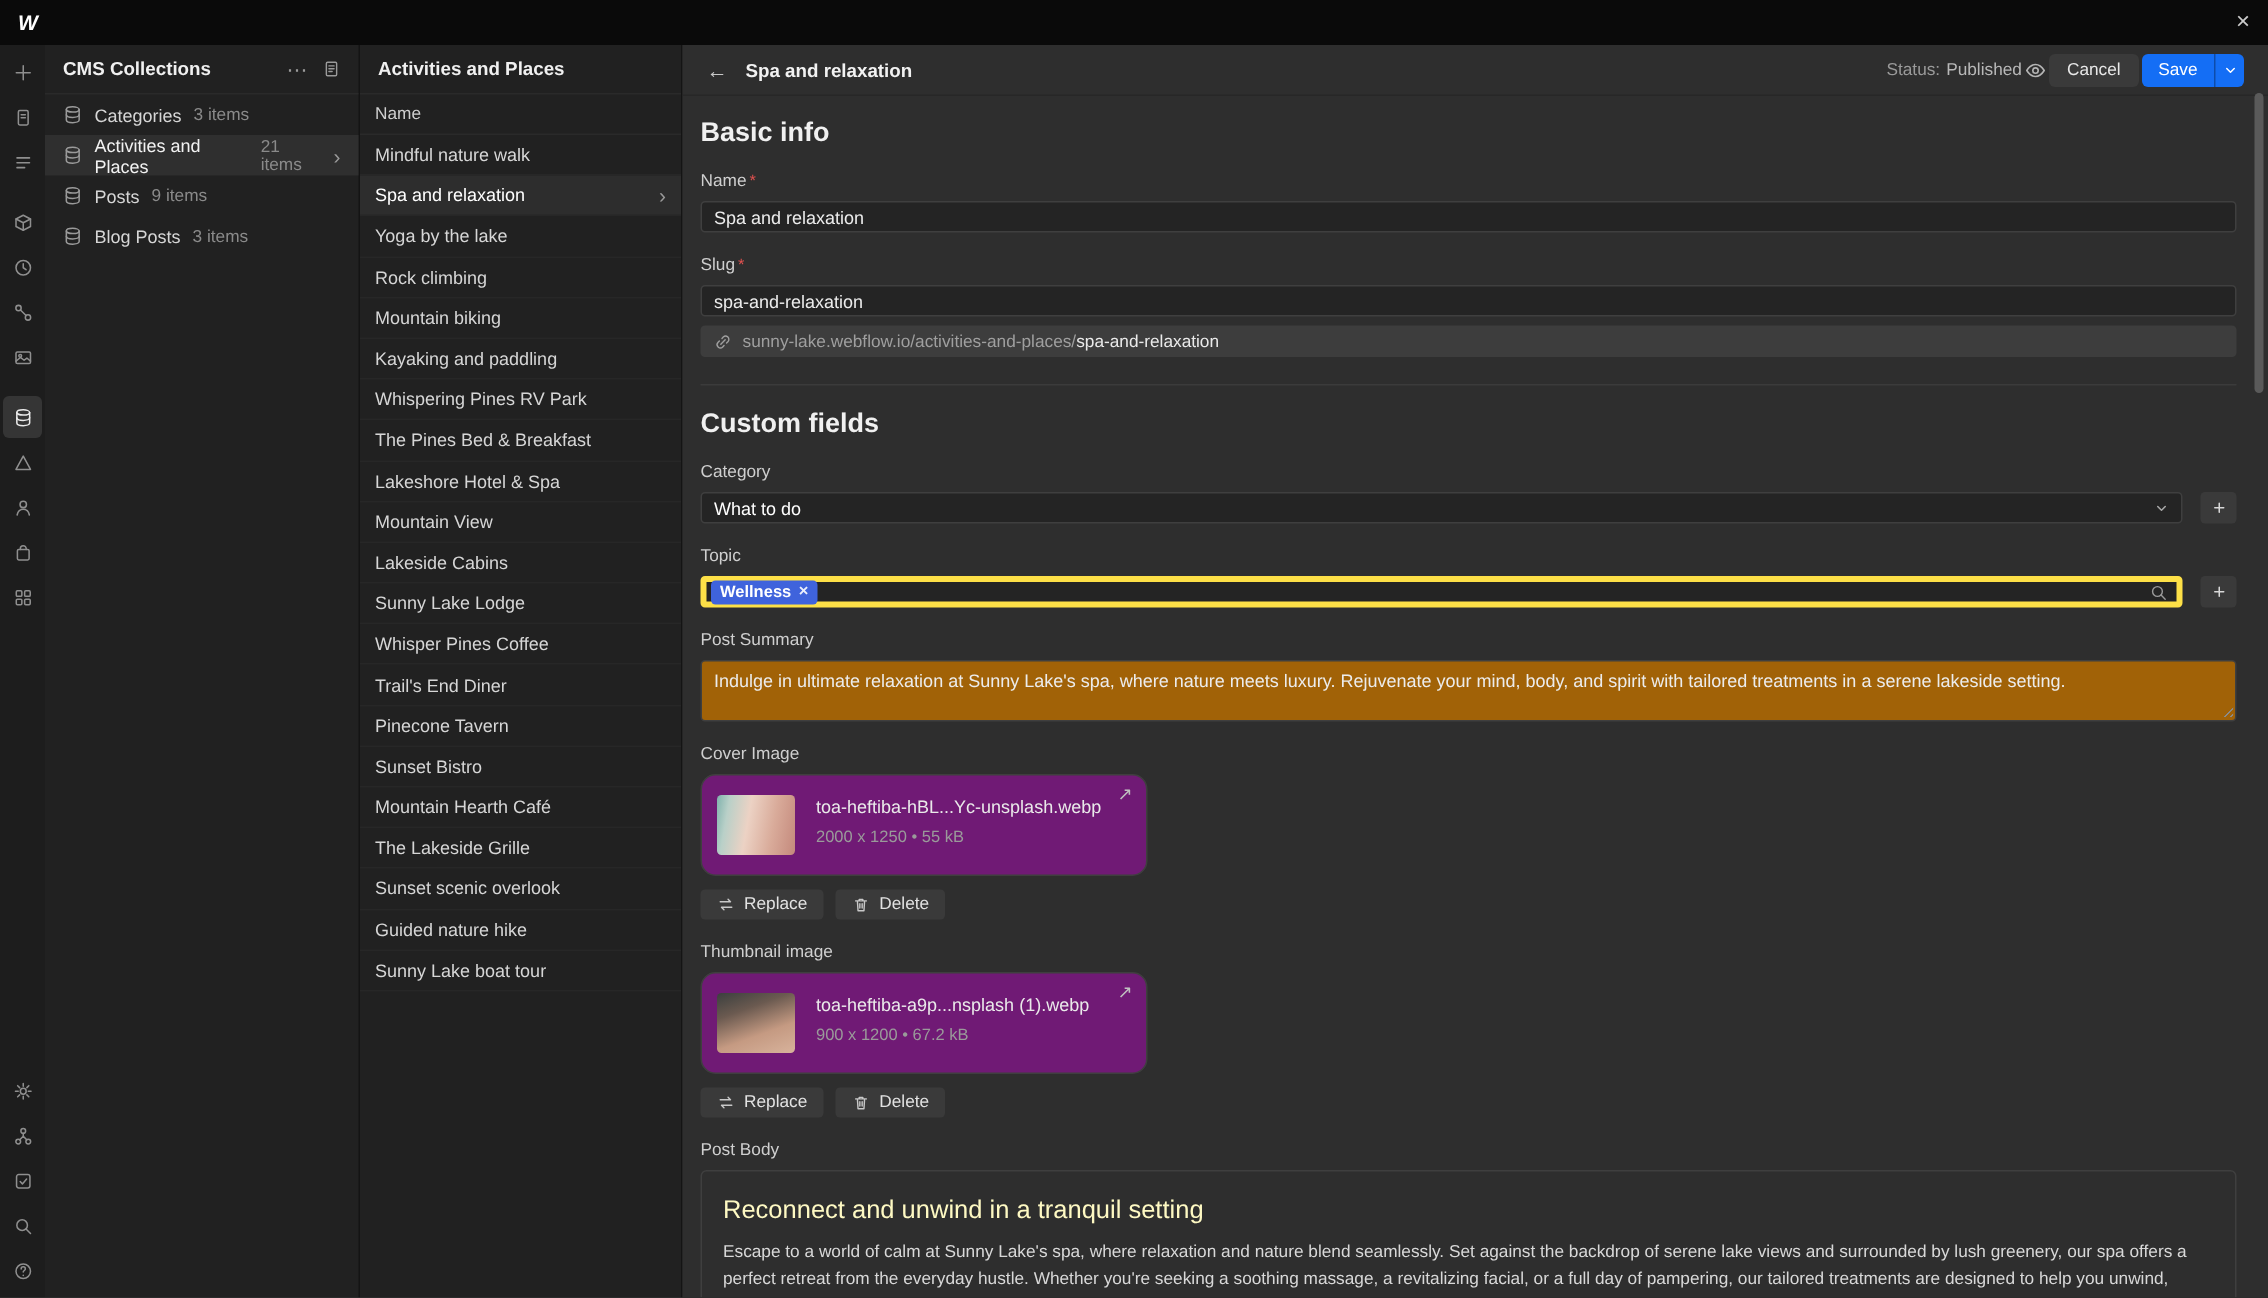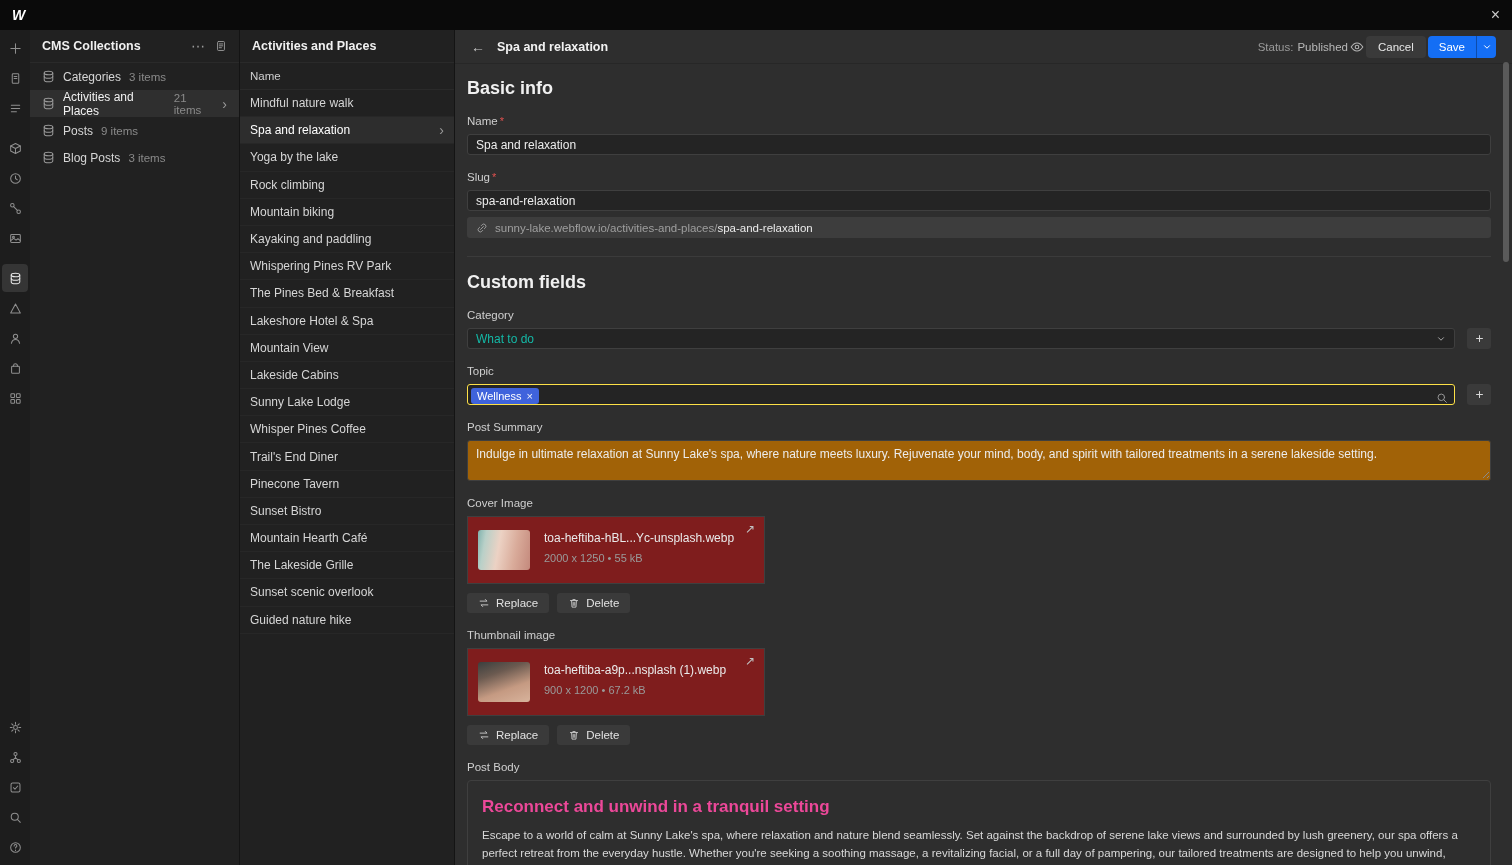--- a/index.html
+++ b/index.html
@@ -60,46 +60,46 @@
   .field-label { font-size:11.5px; color:#cfcfcf; margin-bottom:7px; display:flex; gap:2px; }
   .req { color:#e0514f; font-size:11px; }
   .text-input { display:block; width:100%; height:21px; background:#242424; border:1px solid #3f3f3f; border-radius:3px; color:#ececec; font-size:12px; font-family:inherit; padding:0 8px; outline:none; }
   .url-bar { margin-top:6px; height:21px; background:#3d3d3d; border-radius:3px; display:flex; align-items:center; padding:0 9px; gap:7px; font-size:11.5px; color:#9f9f9f; cursor:pointer; }
   .url-text { display:flex; }
   .url-slug { color:#eaeaea; }
   .link-ic { display:flex; color:#9f9f9f; }
   .divider { height:1px; background:#3b3b3b; margin:18px 0 15px; }
 
   .select-row { display:flex; gap:12px; }
-  .select { flex:1; height:21px; background:#242424; border:1px solid #3f3f3f; border-radius:3px; display:flex; align-items:center; justify-content:space-between; padding:0 8px; color:#14b8a6; cursor:pointer; }
+  .select { flex:1; height:21px; background:#242424; border:1px solid #3f3f3f; border-radius:3px; display:flex; align-items:center; justify-content:space-between; padding:0 8px; color:#ffffff; cursor:pointer; }
   .chev { color:#a8a8a8; display:flex; }
   .plus-btn { width:24px; height:21px; background:#3a3a3a; border:none; border-radius:3px; color:#d8d8d8; display:flex; align-items:center; justify-content:center; cursor:pointer; flex-shrink:0; }
-  .topic-input { flex:1; height:21px; background:#242424; border:1px solid #fde047; border-radius:3px; display:flex; align-items:flex-end; padding:0 6px 0 3px; gap:6px; }
+  .topic-input { flex:1; height:21px; background:#242424; border:4px solid #fde047; border-radius:3px; display:flex; align-items:center; padding:0 6px 0 3px; gap:6px;font-weight:bold; }
   .tag { background:#3f63dc; height:16px; display:inline-flex; align-items:center; gap:5px; padding:0 6px; border-radius:3px; font-size:11px; color:#fff; cursor:pointer; }
   .tag-x { cursor:pointer; opacity:.9; font-size:11px; line-height:1; }
   .search-ic { margin-left:auto; color:#9a9a9a; display:flex; }
 
   .ta-wrap { position:relative; }
   .summary-area { display:block; width:100%; height:41px; background:#a16207; border:1px solid #3f3f3f; border-radius:3px; color:#ececec; font-size:12px; font-family:inherit; padding:6px 8px; resize:none; outline:none; }
   .grip { position:absolute; right:2px; bottom:3px; width:9px; height:9px; background:repeating-linear-gradient(135deg, transparent 0 2px, #8a8a8a 2px 3px); clip-path:polygon(100% 0, 100% 100%, 0 100%); pointer-events:none; }
 
-  .image-card { width:298px; border:1px solid #3f3f3f; border-radius:0; background:#7f1d1d; padding:13px 10px; display:flex; gap:14px; position:relative; margin-bottom:9px; }
+  .image-card { width:298px; border:1px solid #3f3f3f; border-radius:10px; background:#701a75; padding:13px 10px; display:flex; gap:14px; position:relative; margin-bottom:9px; }
   .thumb { width:52px; height:40px; border-radius:3px; flex-shrink:0; cursor:pointer; }
   .thumb.cover { background:linear-gradient(100deg,#7fb2ad 0%,#b9d0c8 15%,#ecd2c4 40%,#d9ab9a 70%,#c4897c 100%); }
   .thumb.thumbnail { background:linear-gradient(160deg,#3a3f3e 0%,#6b5a50 30%,#c59a82 65%,#d8b39c 100%); }
   .file-info { padding-top:1px; }
   .file-name { font-size:12px; color:#eaeaea; }
   .file-meta { font-size:11px; color:#9a9a9a; margin-top:7px; }
   .ext-arrow { position:absolute; top:5px; right:9px; color:#c0c0c0; font-size:12px; cursor:pointer; }
   .btn-row { display:flex; gap:8px; margin-bottom:16px; }
   .small-btn { height:20px; background:#3a3a3a; border:none; border-radius:3px; color:#e2e2e2; font-size:11.5px; font-family:inherit; display:flex; align-items:center; gap:6px; padding:0 11px; cursor:pointer; }
   .small-btn .b-ic { display:flex; color:#c8c8c8; }
 
   .richtext { border:1px solid #3f3f3f; border-radius:4px; margin-top:7px; padding:12px 14px; height:170px; overflow:hidden; }
-  .rt-h2 { font-size:17px; font-weight:bold; color:#ec4899; margin:4px 0 10px; }
+  .rt-h2 { font-size:17px; font-weight:normal; color:#fef9c3; margin:4px 0 10px; }
   .rt-p { font-size:11.5px; color:#d8d8d8; line-height:1.55; margin-bottom:14px; }
 
   .scrollbar-thumb { position:absolute; right:3px; top:62px; width:6px; height:200px; background:#5a5a5a; border-radius:3px; cursor:pointer; }
 </style>
 </head>
 <body>
 
 <div class="app">
 
   <div class="topbar">
@@ -339,20 +339,23 @@
             <span class="item-label">Mountain Hearth Café</span>
           </div>
           <div class="item-row">
             <span class="item-label">The Lakeside Grille</span>
           </div>
           <div class="item-row">
             <span class="item-label">Sunset scenic overlook</span>
           </div>
           <div class="item-row">
             <span class="item-label">Guided nature hike</span>
+          </div>
+          <div class="item-row">
+            <span class="item-label">Sunny Lake boat tour</span>
           </div>
         </div>
     </div>
 
     <div class="editor">
       <div class="editor-header">
         <span class="back-arrow">←</span>
         <span class="editor-title">Spa and relaxation</span>
         <span class="header-right">
           <span class="status">

